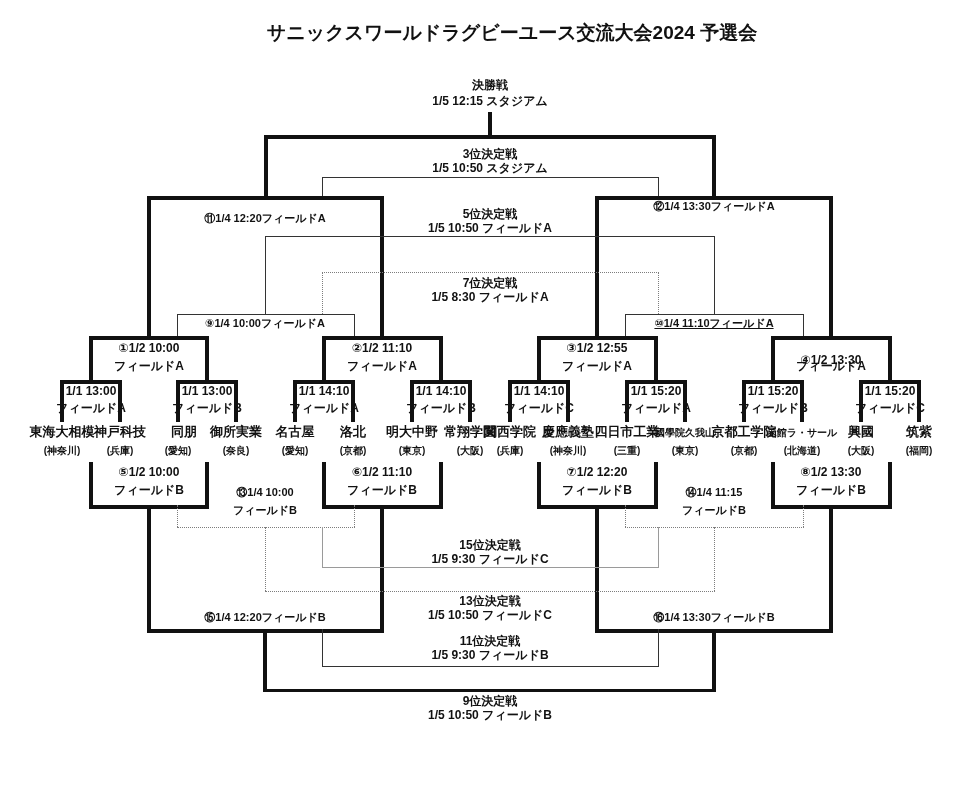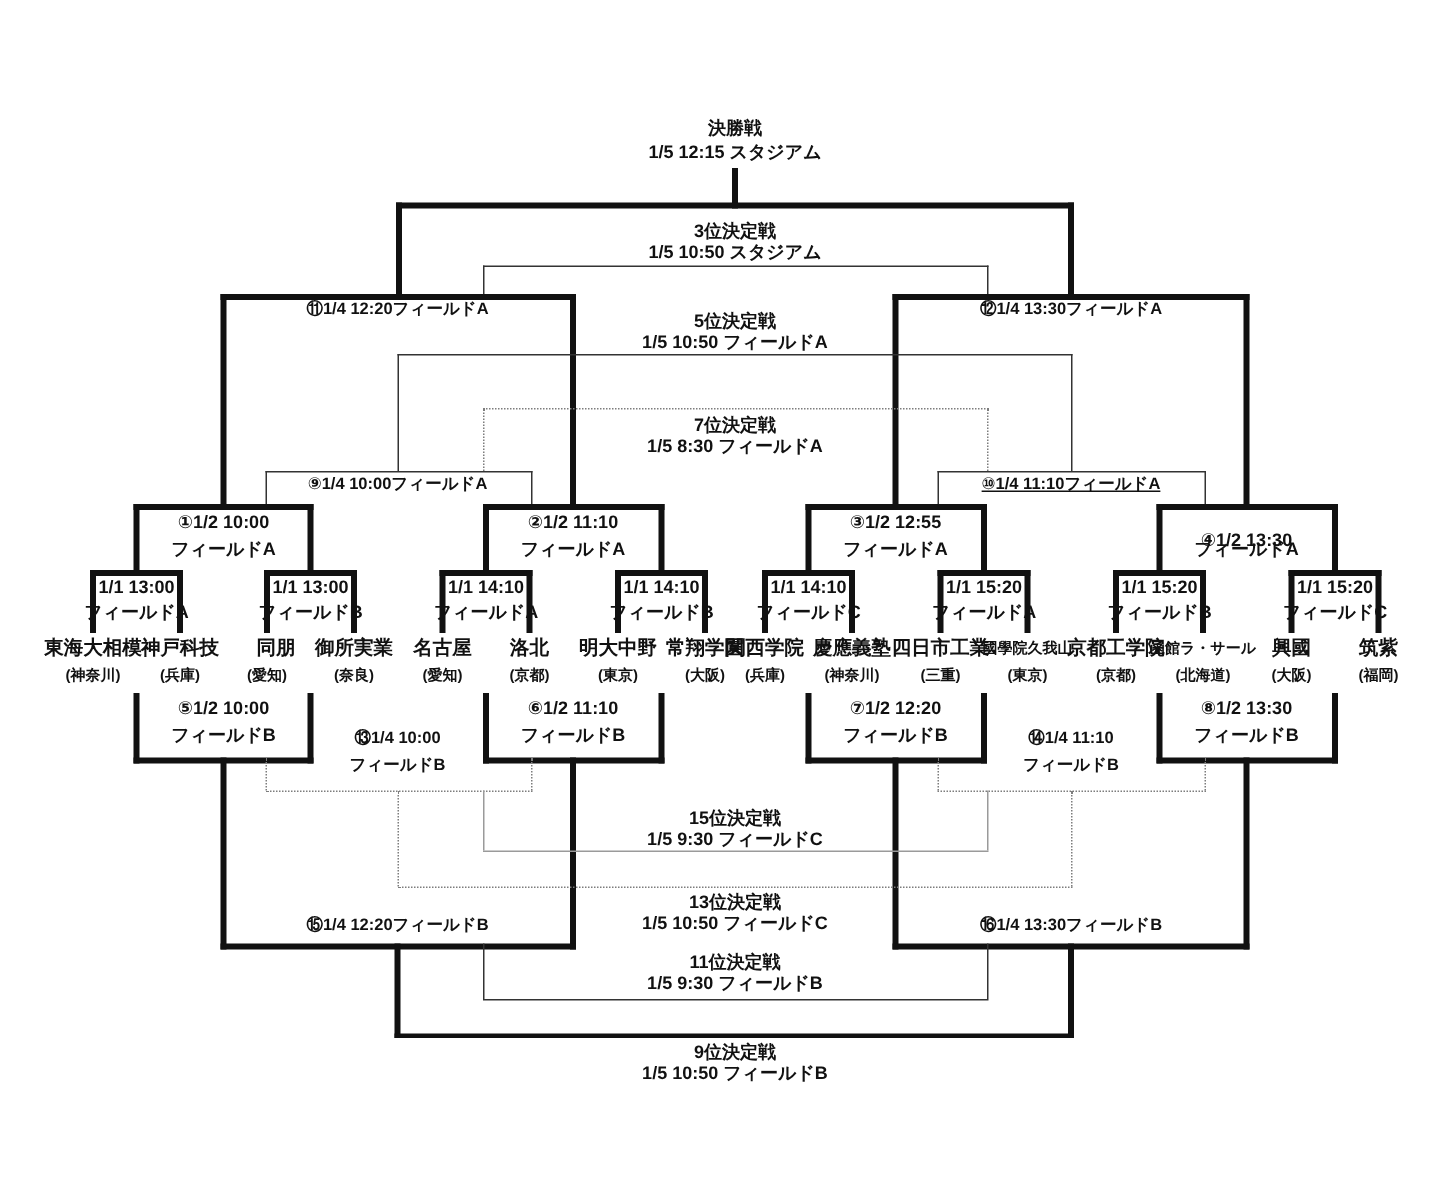--- a/index.html
+++ b/index.html
@@ -19,45 +19,46 @@
   .f13{font-size:13px;}
   .f12{font-size:12px;}
   .f11{font-size:11px;}
   .f10{font-size:10px;}
 </style>
 </head>
 <body>
 
 <div class="canvas">
 
+  <div class="lbl f19" style="left:512px;top:22px;">サニックスワールドラグビーユース交流大会2024 予選会</div>
 
   <div class="lbl f12" style="left:490px;top:78px;">決勝戦</div>
   <div class="lbl f12" style="left:490px;top:94px;">1/5 12:15 スタジアム</div>
   <div class="lbl f12" style="left:490px;top:147px;">3位決定戦</div>
   <div class="lbl f12" style="left:490px;top:161px;">1/5 10:50 スタジアム</div>
   <div class="lbl f12" style="left:490px;top:207px;">5位決定戦</div>
   <div class="lbl f12" style="left:490px;top:221px;">1/5 10:50 フィールドA</div>
   <div class="lbl f12" style="left:490px;top:276px;">7位決定戦</div>
   <div class="lbl f12" style="left:490px;top:290px;">1/5 8:30 フィールドA</div>
   <div class="lbl f12" style="left:490px;top:538px;">15位決定戦</div>
   <div class="lbl f12" style="left:490px;top:552px;">1/5 9:30 フィールドC</div>
   <div class="lbl f12" style="left:490px;top:594px;">13位決定戦</div>
   <div class="lbl f12" style="left:490px;top:608px;">1/5 10:50 フィールドC</div>
   <div class="lbl f12" style="left:490px;top:634px;">11位決定戦</div>
   <div class="lbl f12" style="left:490px;top:648px;">1/5 9:30 フィールドB</div>
   <div class="lbl f12" style="left:490px;top:694px;">9位決定戦</div>
   <div class="lbl f12" style="left:490px;top:708px;">1/5 10:50 フィールドB</div>
 
-  <div class="lbl f11" style="left:265px;top:200px;">⑪1/4 12:20フィールドA</div>
+  <div class="lbl f11" style="left:265px;top:212px;">⑪1/4 12:20フィールドA</div>
   <div class="lbl f11" style="left:714px;top:200px;">⑫1/4 13:30フィールドA</div>
   <div class="lbl f11" style="left:265px;top:317px;">⑨1/4 10:00フィールドA</div>
   <div class="lbl f11" style="left:714px;top:317px;text-decoration:underline;">⑩1/4 11:10フィールドA</div>
   <div class="lbl f11" style="left:265px;top:486px;">⑬1/4 10:00</div>
   <div class="lbl f11" style="left:265px;top:504px;">フィールドB</div>
-  <div class="lbl f11" style="left:714px;top:486px;">⑭1/4 11:10</div>
+  <div class="lbl f11" style="left:714px;top:486px;">⑭1/4 11:15</div>
   <div class="lbl f11" style="left:714px;top:504px;">フィールドB</div>
   <div class="lbl f11" style="left:265px;top:611px;">⑮1/4 12:20フィールドB</div>
   <div class="lbl f11" style="left:714px;top:611px;">⑯1/4 13:30フィールドB</div>
 
   <div class="lbl f12" style="left:149px;top:341px;">①1/2 10:00</div>
   <div class="lbl f12" style="left:149px;top:359px;">フィールドA</div>
   <div class="lbl f12" style="left:382px;top:341px;">②1/2 11:10</div>
   <div class="lbl f12" style="left:382px;top:359px;">フィールドA</div>
   <div class="lbl f12" style="left:597px;top:341px;">③1/2 12:55</div>
   <div class="lbl f12" style="left:597px;top:359px;">フィールドA</div>

